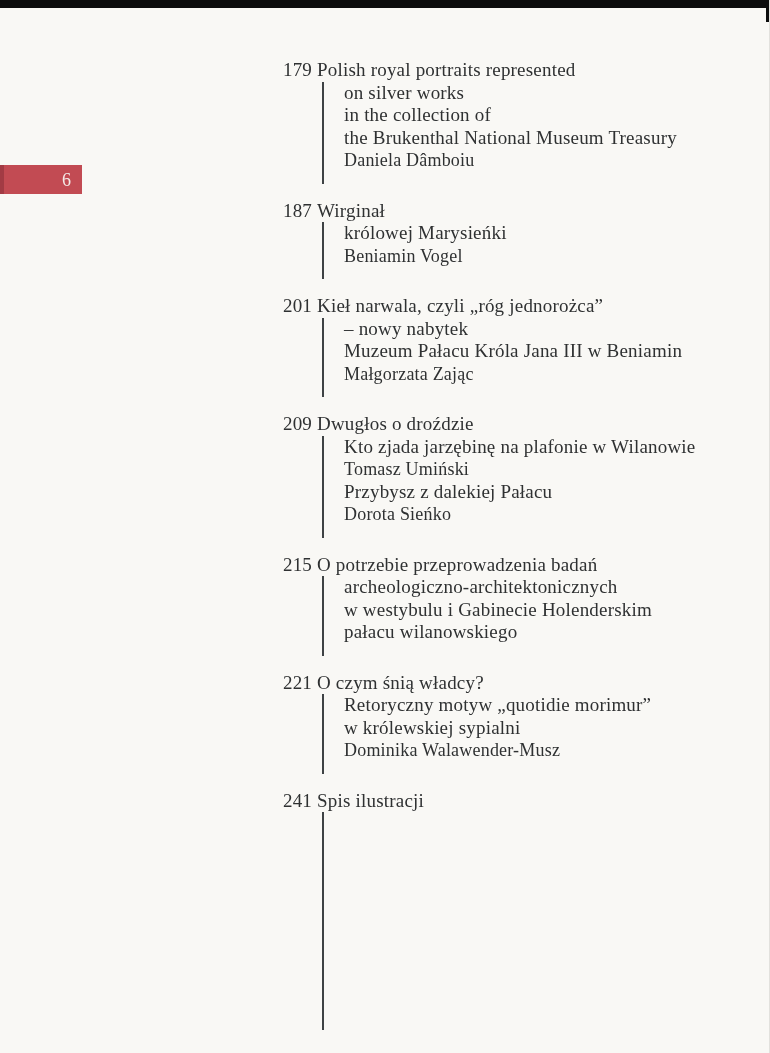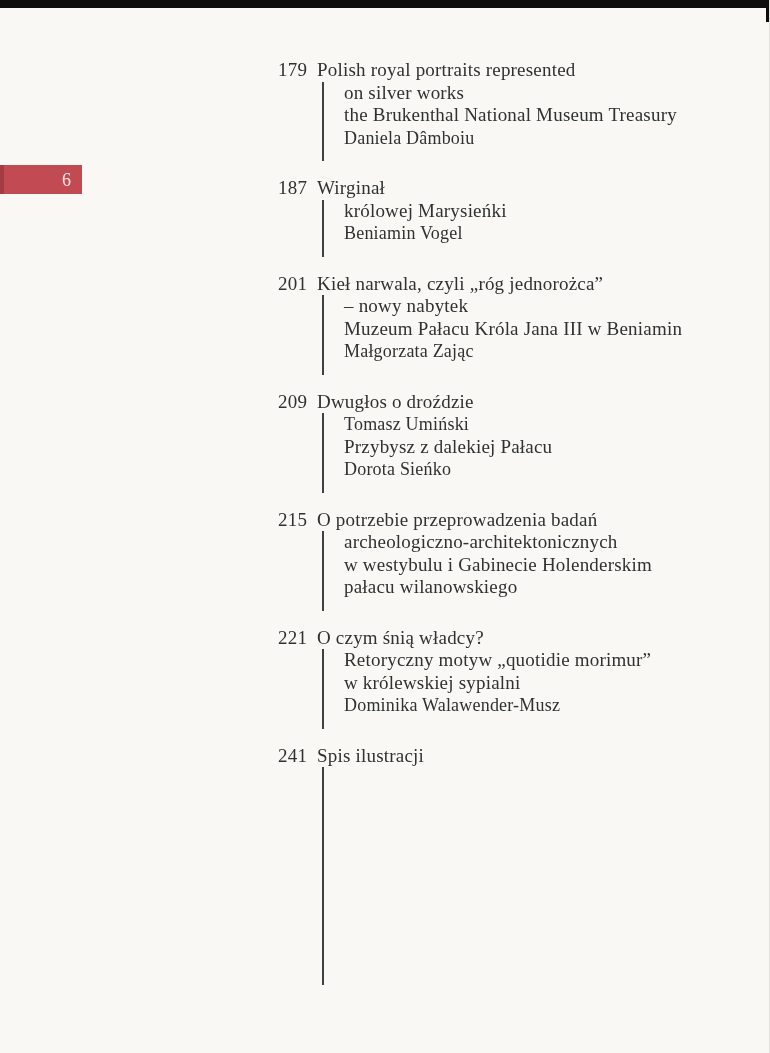--- a/index.html
+++ b/index.html
@@ -66,20 +66,21 @@
   }
   .entry-head {
     font-size: 19px;
     line-height: 22.5px;
     white-space: nowrap;
     letter-spacing: 0.2px;
   }
   .num {
     display: inline-block;
     width: 39px;
+    text-align: center;
   }
   .entry-sub {
     margin-left: 44px;
     border-left: 2px solid var(--c-rule, #3e4244);
     padding-left: 20px;
     padding-bottom: 12px;
     font-size: 19px;
     line-height: 22.5px;
     letter-spacing: 0.2px;
   }
@@ -103,20 +104,21 @@
   <div class="side-tab-spine"></div>
   <span class="tab-number">6</span>
 </div>
 
 <main class="toc">
   <div>
       <div class="entry">
         <div class="entry-head"><span class="num">179</span><span class="title">Polish royal portraits represented</span></div>
         <div class="entry-sub">
           <div class="line">on silver works</div>
+          <div class="line">in the collection of</div>
           <div class="line">the Brukenthal National Museum Treasury</div>
           <div class="line author">Daniela Dâmboiu</div>
         </div>
       </div>
       <div class="entry">
         <div class="entry-head"><span class="num">187</span><span class="title">Wirginał</span></div>
         <div class="entry-sub">
           <div class="line">królowej Marysieńki</div>
           <div class="line author">Beniamin Vogel</div>
         </div>
@@ -125,20 +127,21 @@
         <div class="entry-head"><span class="num">201</span><span class="title">Kieł narwala, czyli „róg jednorożca”</span></div>
         <div class="entry-sub">
           <div class="line">– nowy nabytek</div>
           <div class="line">Muzeum Pałacu Króla Jana III w Beniamin</div>
           <div class="line author">Małgorzata Zając</div>
         </div>
       </div>
       <div class="entry">
         <div class="entry-head"><span class="num">209</span><span class="title">Dwugłos o droździe</span></div>
         <div class="entry-sub">
+          <div class="line">Kto zjada jarzębinę na plafonie w Wilanowie</div>
           <div class="line author">Tomasz Umiński</div>
           <div class="line">Przybysz z dalekiej Pałacu</div>
           <div class="line author">Dorota Sieńko</div>
         </div>
       </div>
       <div class="entry">
         <div class="entry-head"><span class="num">215</span><span class="title">O potrzebie przeprowadzenia badań</span></div>
         <div class="entry-sub">
           <div class="line">archeologiczno-architektonicznych</div>
           <div class="line">w westybulu i Gabinecie Holenderskim</div>

